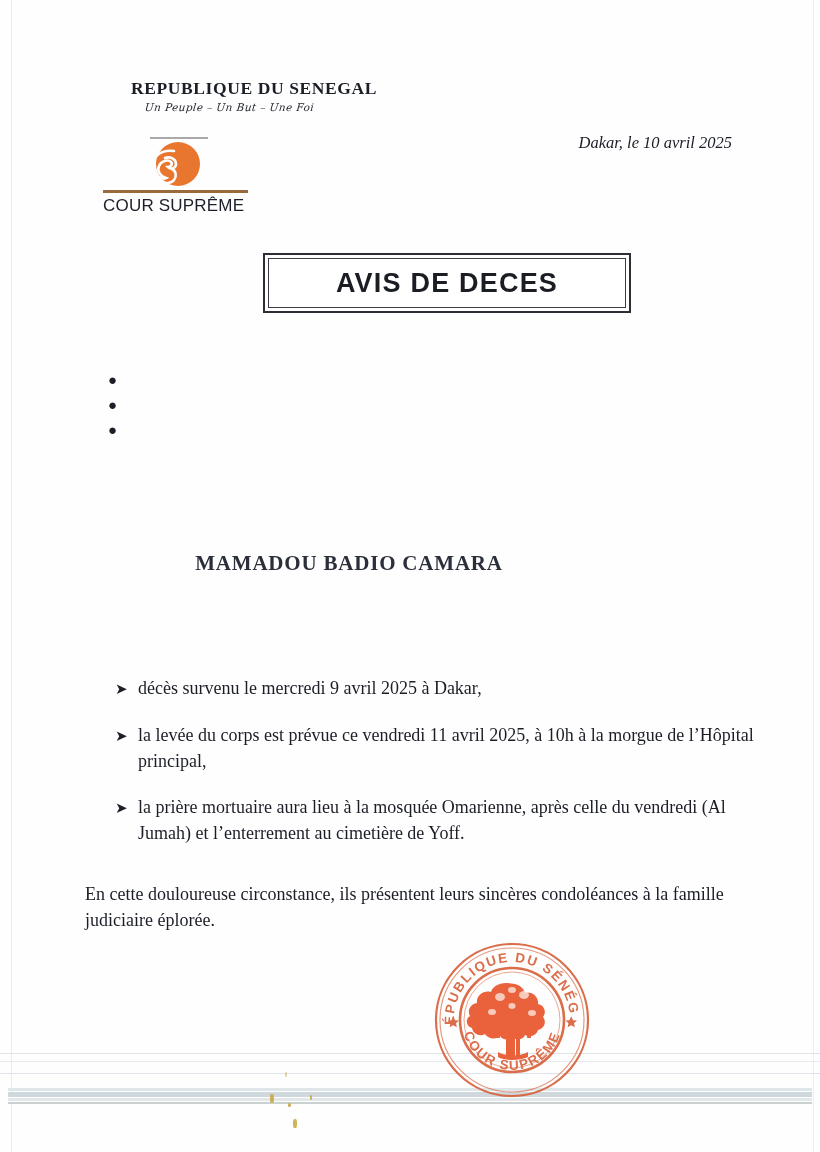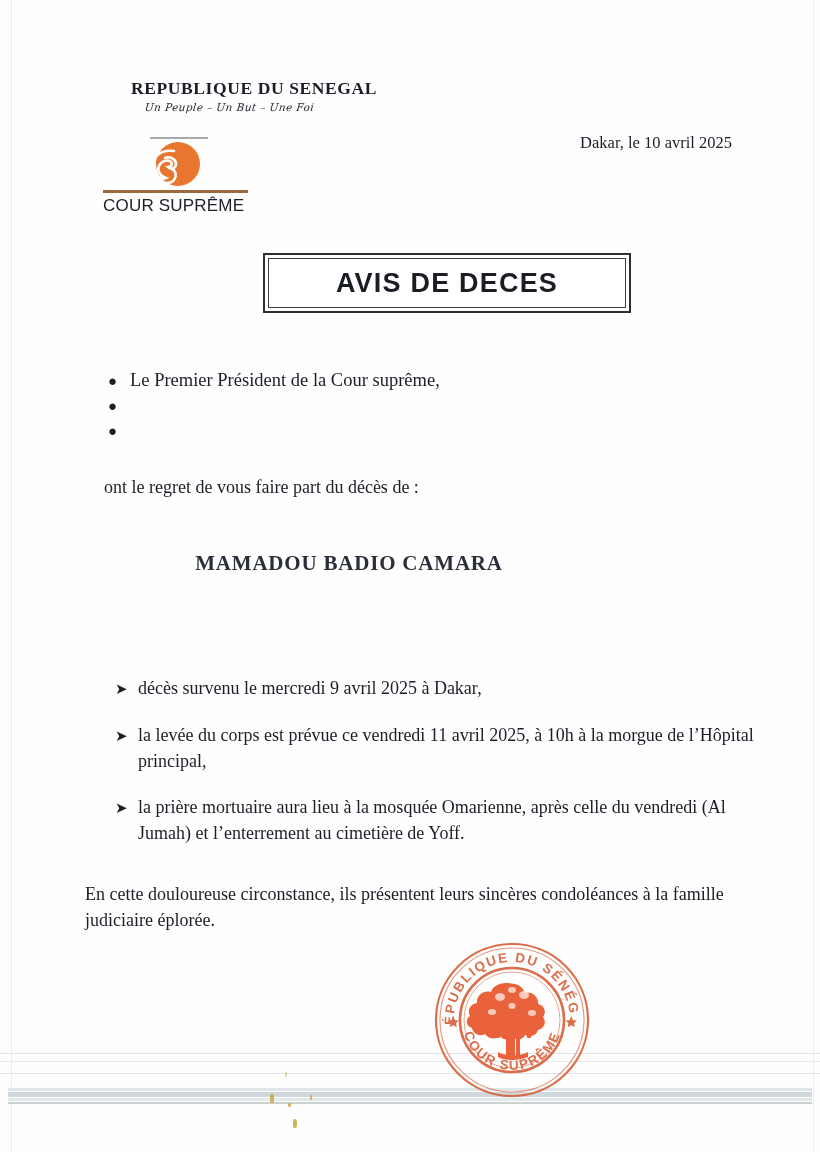--- a/index.html
+++ b/index.html
@@ -124,20 +124,21 @@
     white-space: nowrap;
   }
 
   .date-line {
     position: absolute;
     right: 88px;
     top: 133px;
     font-size: 16.5px;
     color: #1b1e27;
     white-space: nowrap;
+    font-style: italic;
   }
 
   
   .title-box {
     position: absolute;
     left: 263px;
     top: 253px;
     width: 368px;
     height: 60px;
     border: 2px solid #2b2e35;
@@ -302,31 +303,29 @@
 
   <div class="title-box">
     <div class="title-box-inner">
       <span class="title-text">AVIS DE DECES</span>
     </div>
   </div>
 
   <div class="bullets">
     <div class="bullet-row">
       <span class="bullet-dot">●</span>
-      <span class="bullet-text">Le Premier Président de la Cour suprême,</span>
     </div>
     <div class="bullet-row">
       <span class="bullet-dot">●</span>
     </div>
     <div class="bullet-row">
       <span class="bullet-dot">●</span>
     </div>
   </div>
 
-  <div class="para-regret">ont le regret de vous faire part du décès de :</div>
 
   <div class="deceased-name">MAMADOU BADIO CAMARA</div>
 
 
   <div class="arrow-list">
     <div class="arrow-row">
       <span class="arrow-glyph">➤</span>
       <span class="arrow-text">décès survenu le mercredi 9 avril 2025 à Dakar,</span>
     </div>
     <div class="arrow-row">

